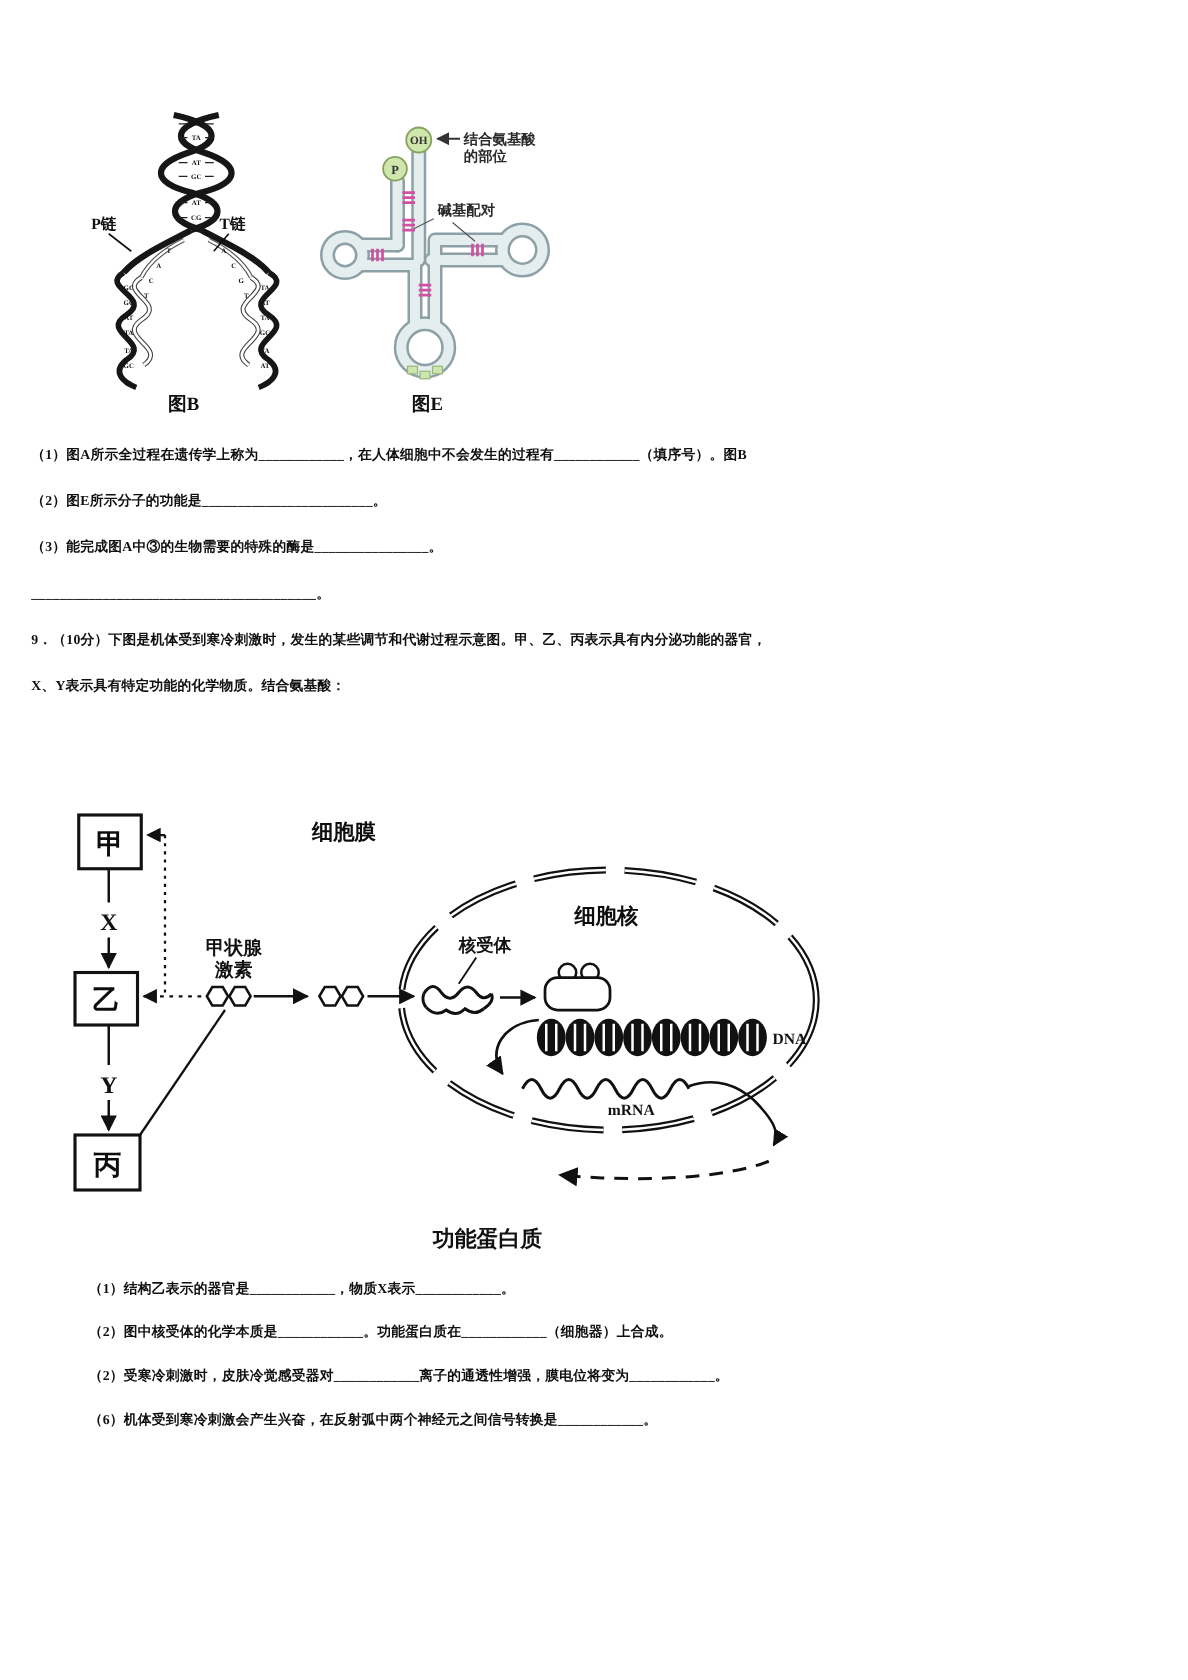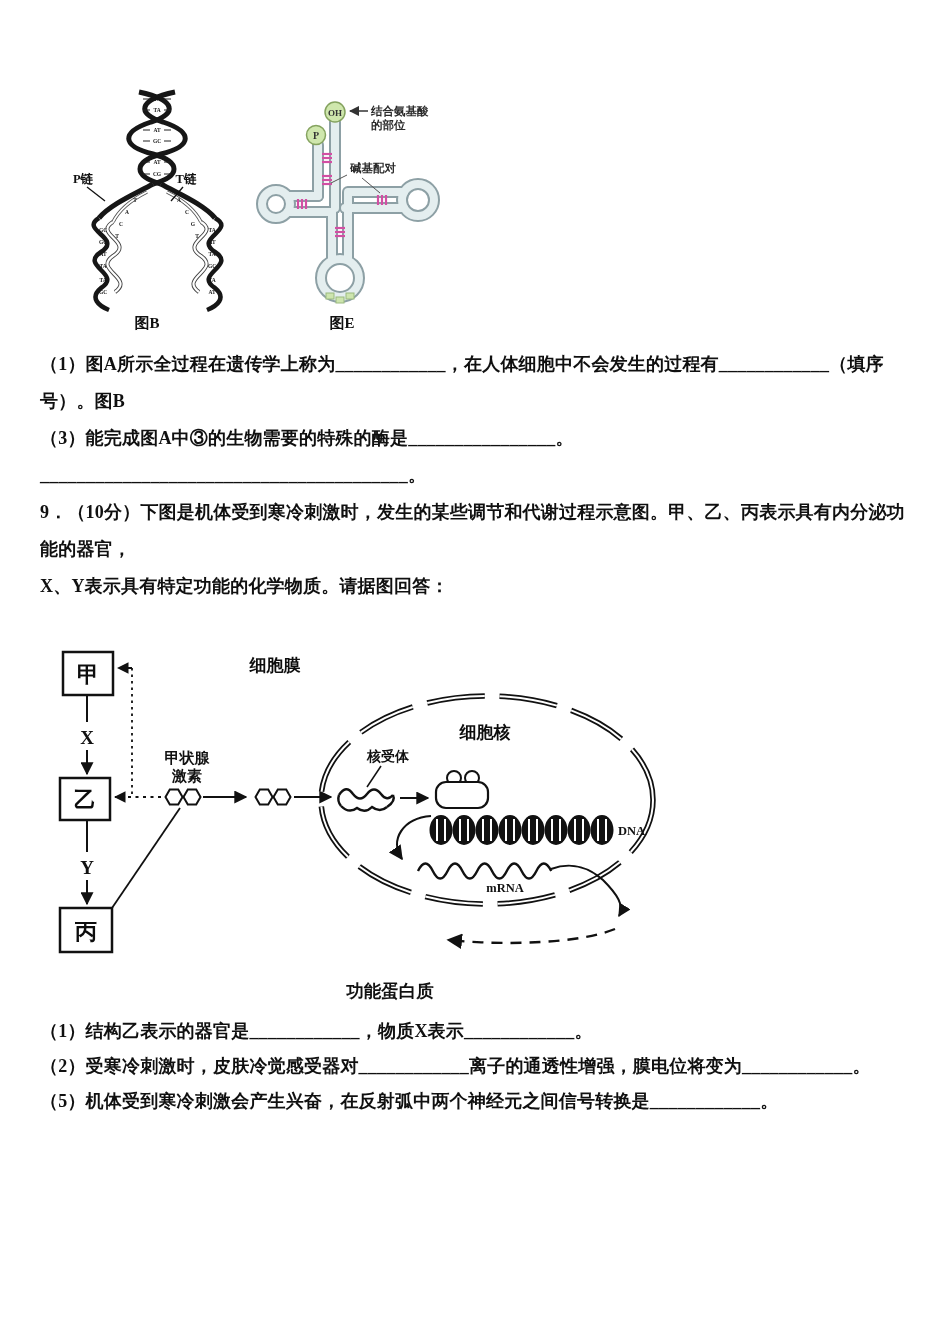--- a/index.html
+++ b/index.html
@@ -2,25 +2,25 @@
 <html><head>
 <meta charset="utf-8">
 <style>
   html,body{margin:0;padding:0;background:#e8e8e8;}
   .page{
     position:relative;width:950px;height:1344px;margin:0 auto;
     background:#ffffff;overflow:hidden;
     font-family:"Liberation Serif","DejaVu Serif",serif;
     color:#101010;
   }
-  .qblock{position:absolute;left:40px;width:880px;font-size:18px;font-weight:600;}
+  .qblock{position:absolute;left:25px;width:880px;font-size:11px;font-weight:600;}
   .qblock p{margin:0;line-height:37px;letter-spacing:0.2px;word-break:break-all;}
   #q8-block{top:346px;}
   #q9-parts{top:1014px;}
-  #q9-parts p{line-height:35px;}
+  #q9-parts p{line-height:35px;margin-left:46px;}
   svg text{font-family:"Liberation Serif","DejaVu Serif",serif;}
   .figcap{font-size:15px;font-weight:600;fill:#101010;}
   .tinybase{font-size:5.5px;font-weight:700;fill:#151515;}
   .smalllabel{font-size:11.5px;font-weight:600;fill:#2a2a2a;}
   .boxlabel{font-size:22px;font-weight:700;fill:#0d0d0d;}
   .dlabel{font-size:17px;font-weight:700;fill:#0d0d0d;}
 </style>
 </head>
 <body>
 
@@ -184,24 +184,25 @@
     <text class="smalllabel" x="131" y="41">的部位</text>
 
     <text class="smalllabel" x="110" y="84">碱基配对</text>
     <line x1="107" y1="87" x2="91" y2="95" stroke="#555" stroke-width="1"></line>
     <line x1="122" y1="90" x2="140" y2="105" stroke="#555" stroke-width="1"></line>
     <text class="figcap" x="102" y="240" text-anchor="middle">图E</text>
   </svg>
 
   <div class="qblock" id="q8-block">
     <p>（1）图A所示全过程在遗传学上称为____________，在人体细胞中不会发生的过程有____________（填序号）。图B</p>
+    <p>（2）图E所示分子的功能是________________________。</p>
     <p>（3）能完成图A中③的生物需要的特殊的酶是________________。</p>
     <p>________________________________________。</p>
     <p>9．（10分）下图是机体受到寒冷刺激时，发生的某些调节和代谢过程示意图。甲、乙、丙表示具有内分泌功能的器官，</p>
-    <p>X、Y表示具有特定功能的化学物质。请据图回答：</p>
+    <p>X、Y表示具有特定功能的化学物质。结合氨基酸：</p>
   </div>
 
   <svg style="position:absolute;left:40px;top:640px;" width="880" height="372" viewBox="0 0 880 372">
     <defs>
       <marker id="ah" viewBox="0 0 10 10" refX="9" refY="5" markerWidth="6.5" markerHeight="6.5" orient="auto-start-reverse">
         <path d="M0,0L10,5L0,10z" fill="#111"></path>
       </marker>
     </defs>
 
     <rect x="23" y="12" width="50" height="43" fill="#fff" stroke="#111" stroke-width="2.5"></rect>
@@ -297,17 +298,18 @@
     <text x="465" y="252" text-anchor="middle" style="font-size:12.5px;font-weight:700" fill="#111">mRNA</text>
 
     <path d="M511,229 C533,221 551,229 563,240 C577,254 585,266 579,276" fill="none" stroke="#111" stroke-width="2" marker-end="url(#ah)"></path>
     <path d="M575,289 C540,303 470,306 408,300" fill="none" stroke="#111" stroke-width="2.4" stroke-dasharray="11 8" marker-end="url(#ah)"></path>
 
     <text x="350" y="357" text-anchor="middle" style="font-size:17.5px;font-weight:700" fill="#111">功能蛋白质</text>
   </svg>
 
   <div class="qblock" id="q9-parts">
     <p>（1）结构乙表示的器官是____________，物质X表示____________。</p>
+    <p>（2）图中核受体的化学本质是____________。功能蛋白质在____________（细胞器）上合成。</p>
     <p>（2）受寒冷刺激时，皮肤冷觉感受器对____________离子的通透性增强，膜电位将变为____________。</p>
-    <p>（5）机体受到寒冷刺激会产生兴奋，在反射弧中两个神经元之间信号转换是____________。</p>
+    <p>（6）机体受到寒冷刺激会产生兴奋，在反射弧中两个神经元之间信号转换是____________。</p>
   </div>
 
 </div>
 
 </body></html>

